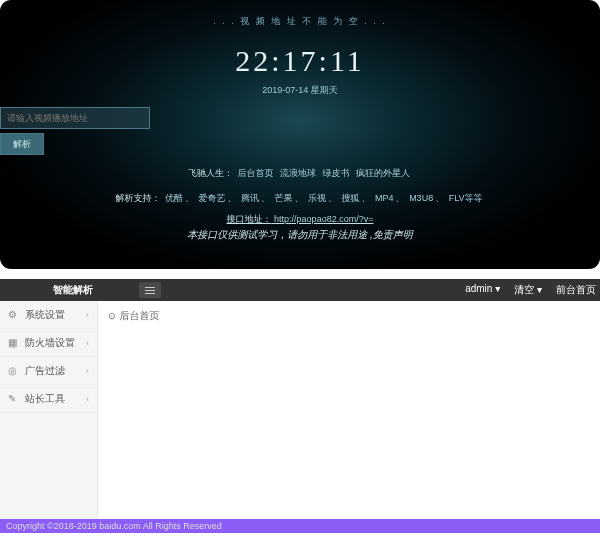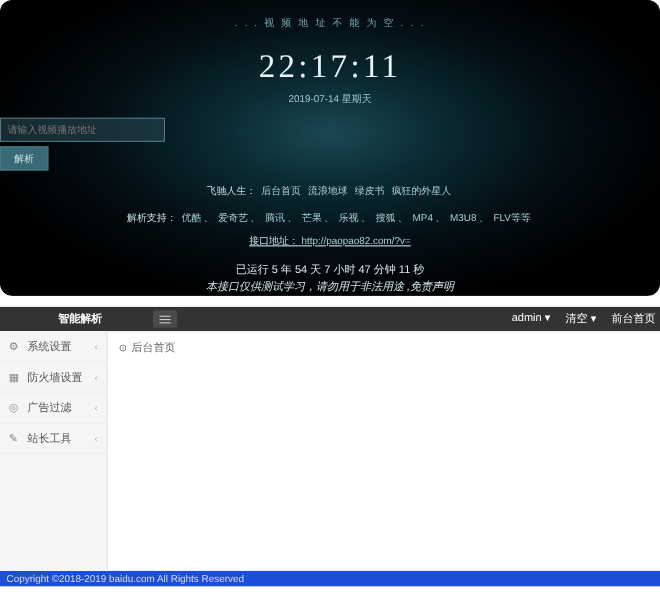--- a/index.html
+++ b/index.html
@@ -27,21 +27,21 @@
 .topbar-right { margin-left: auto; display: flex; gap: 14px; padding-right: 4px; }
 .topbar-right a { color: #fff; text-decoration: none; cursor: pointer; }
 .admin-body { display: flex; height: 218px; }
 .sidebar { width: 98px; background: #f5f5f5; border-right: 1px solid #e8e8e8; }
 .side-item { height: 28px; display: flex; align-items: center; padding: 0 8px; color: #555; font-size: 10px; cursor: pointer; border-bottom: 1px solid #eee; }
 .side-item .icn { width: 12px; margin-right: 5px; color: #888; font-size: 10px; }
 .side-item .chev { margin-left: auto; color: #aaa; font-size: 9px; }
 .content { flex: 1; padding: 8px 10px; }
 .crumb { font-size: 10px; color: #666; display: flex; align-items: center; gap: 4px; }
 .crumb .ic { font-size: 9px; }
-.footer { height: 14px; background: #1d4ed8; color: #ddd; font-size: 9px; padding: 0 6px; display: flex; align-items: center; }
+.footer { height: 14px; background: #8b5cf6; color: #ddd; font-size: 9px; padding: 0 6px; display: flex; align-items: center; }
 .bottom-pad { height: 7px; background: #fff; }
 </style>
 </head>
 <body>
 
 <div class="top-section">
   <div class="notice">. . . 视 频 地 址 不 能 为 空 . . .</div>
   <div class="clock">22:17:11</div>
   <div class="date">2019-07-14 星期天</div>
   <div class="search-row">
@@ -64,21 +64,20 @@
     <a>乐视</a>、
     <a>搜狐</a>、
     <a>MP4</a>、
     <a>M3U8</a>、
     <a>FLV等等</a>
   </div>
   <div class="interface-row">
     <span>接口地址：</span>
     <span class="url">http://paopao82.com/?v=</span>
   </div>
-  <div class="runtime">已运行 5 年 54 天 7 小时 47 分钟 11 秒</div>
   <div class="disclaimer">本接口仅供测试学习，请勿用于非法用途 ,免责声明</div>
 </div>
 
 <div class="gap"></div>
 
 <div class="admin-section">
   <div class="topbar">
     <div class="brand">智能解析</div>
     <div class="toggle-btn">
       <div class="bar"></div>

